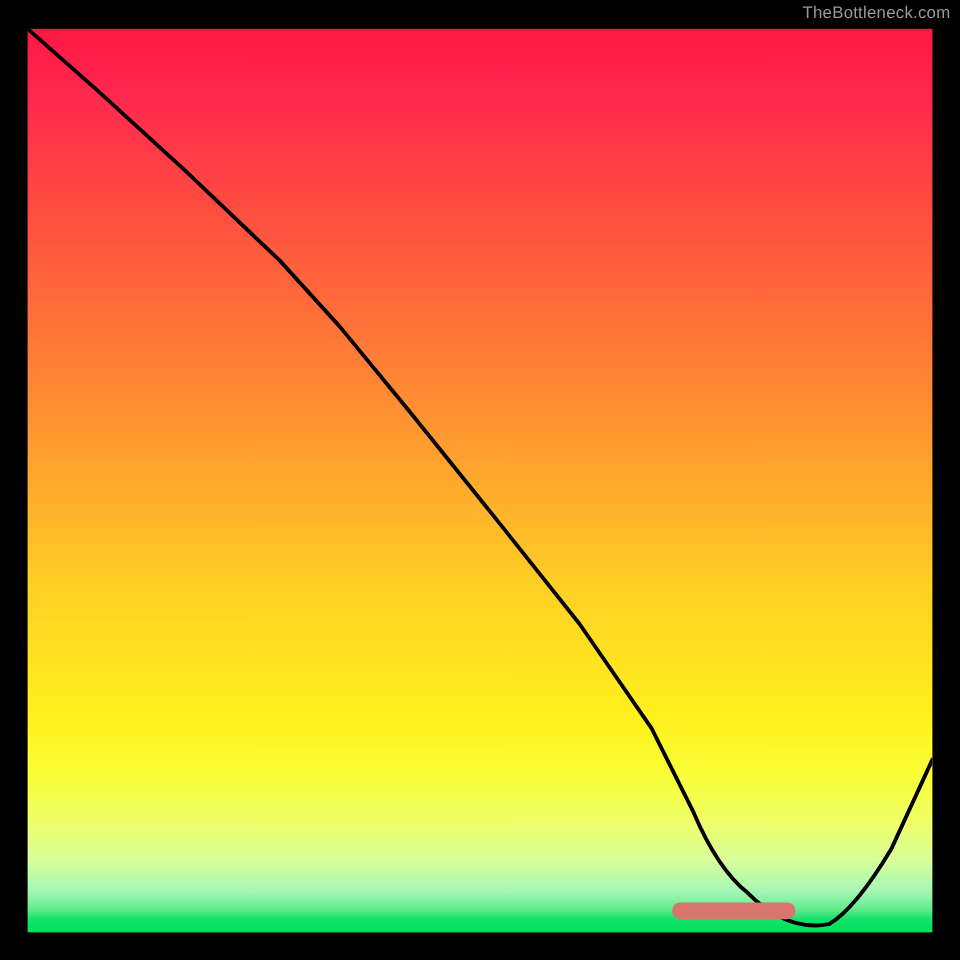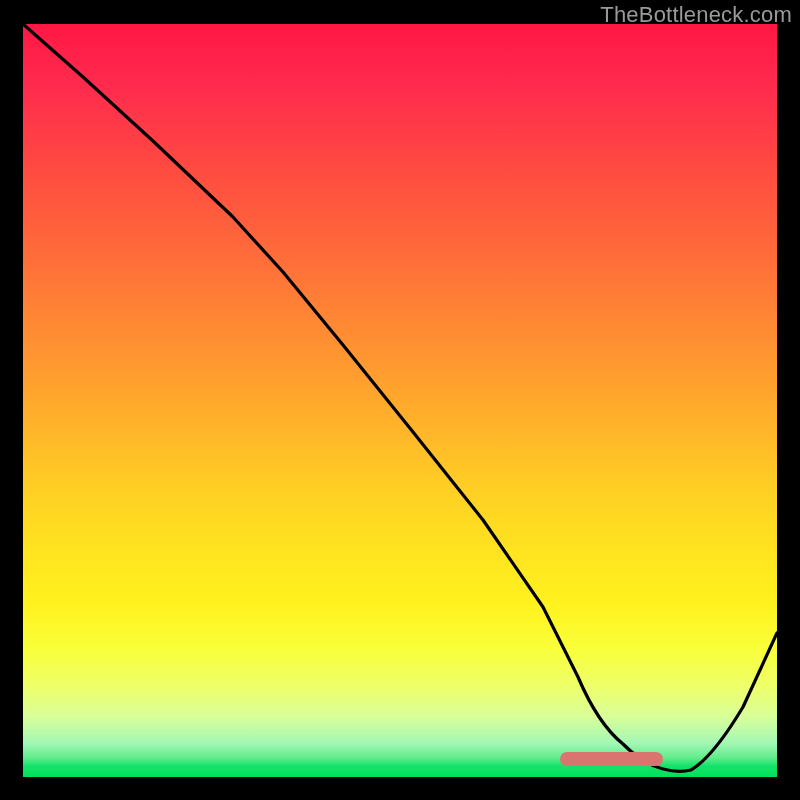--- a/index.html
+++ b/index.html
@@ -57,21 +57,21 @@
     position: absolute;
     height: 14px;
     border-radius: 7px;
     background: #d9746f;
   }
   .watermark {
     position: absolute;
     top: 2px;
     right: 8px;
     color: #9a9a9a;
-    font-size: 22px;
+    font-size: 14px;
     font-weight: 400;
     letter-spacing: 0.2px;
   }
 </style>
 </head>
 <body>
 
 <div class="watermark">TheBottleneck.com</div>
 
 <div class="frame">

